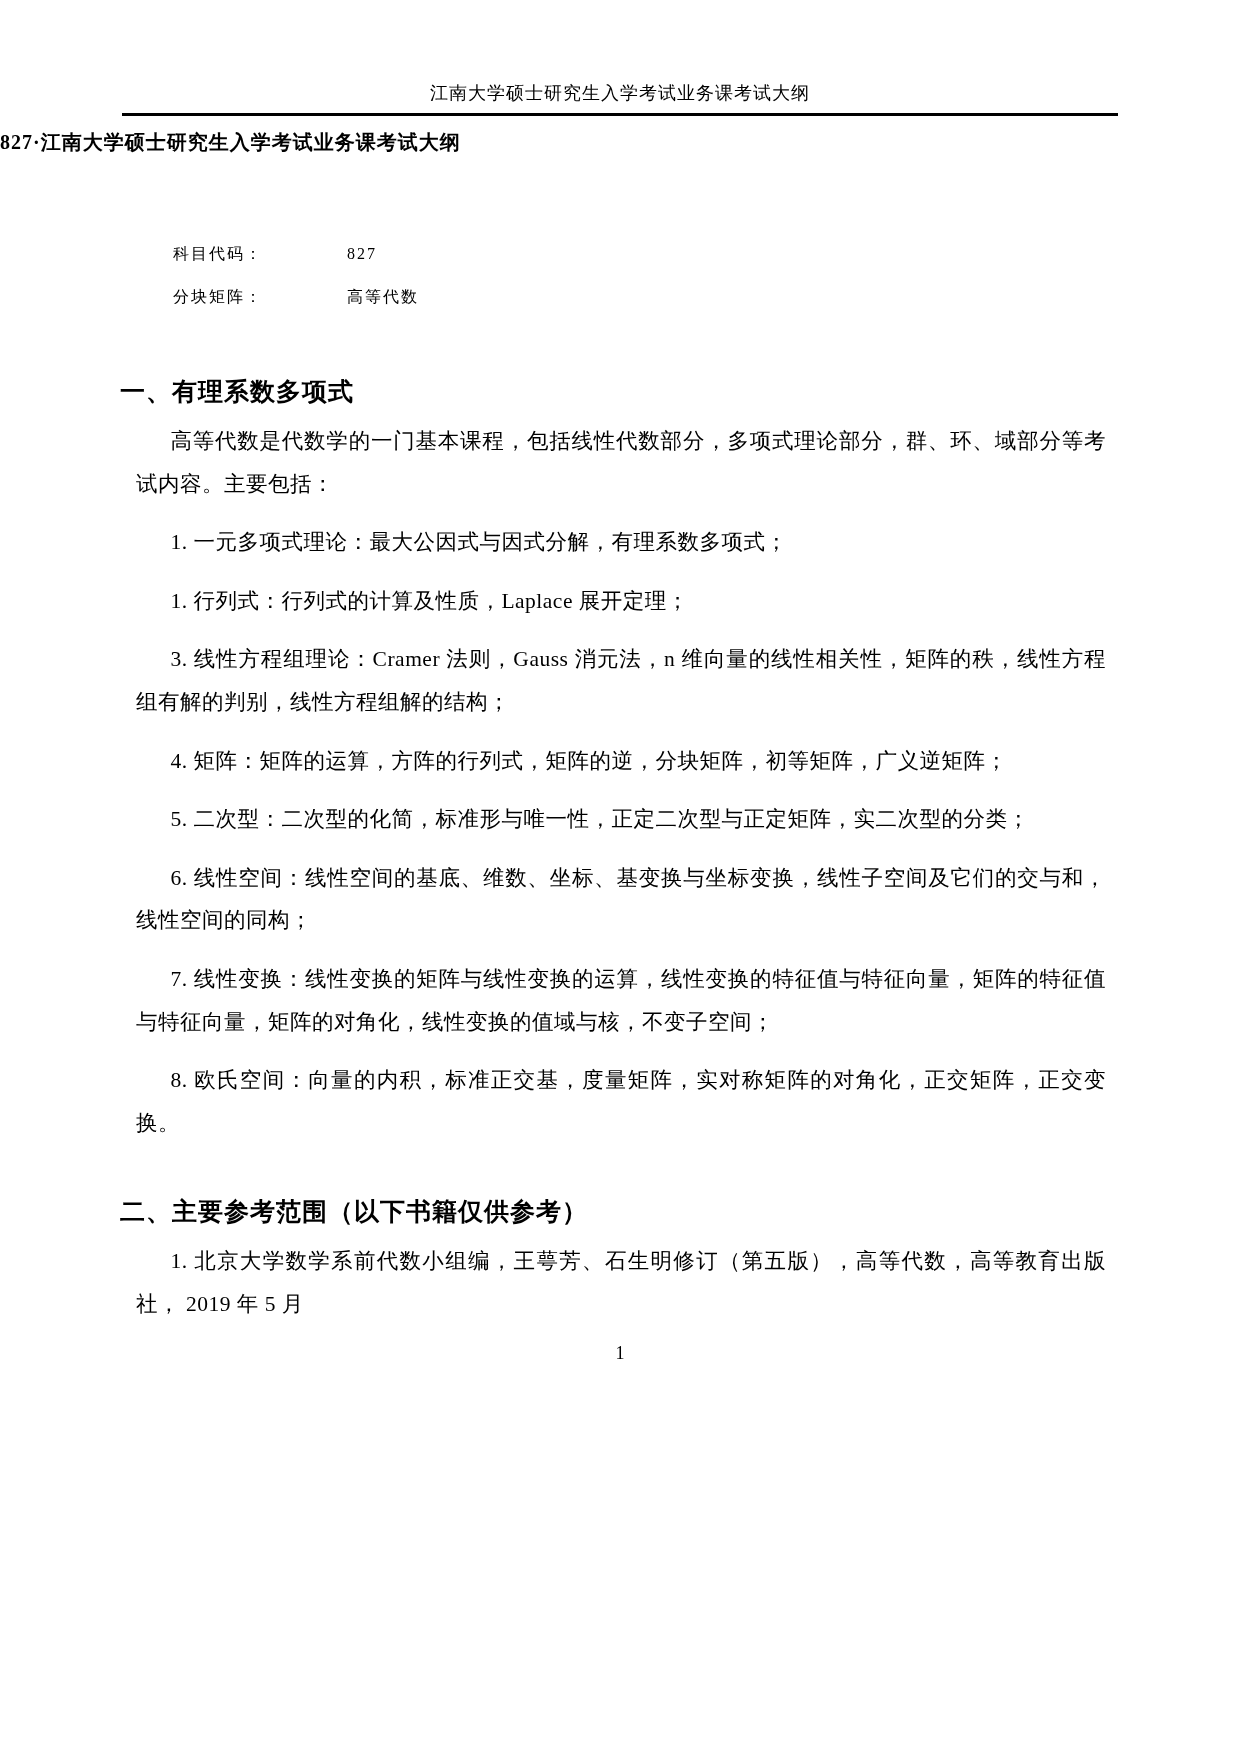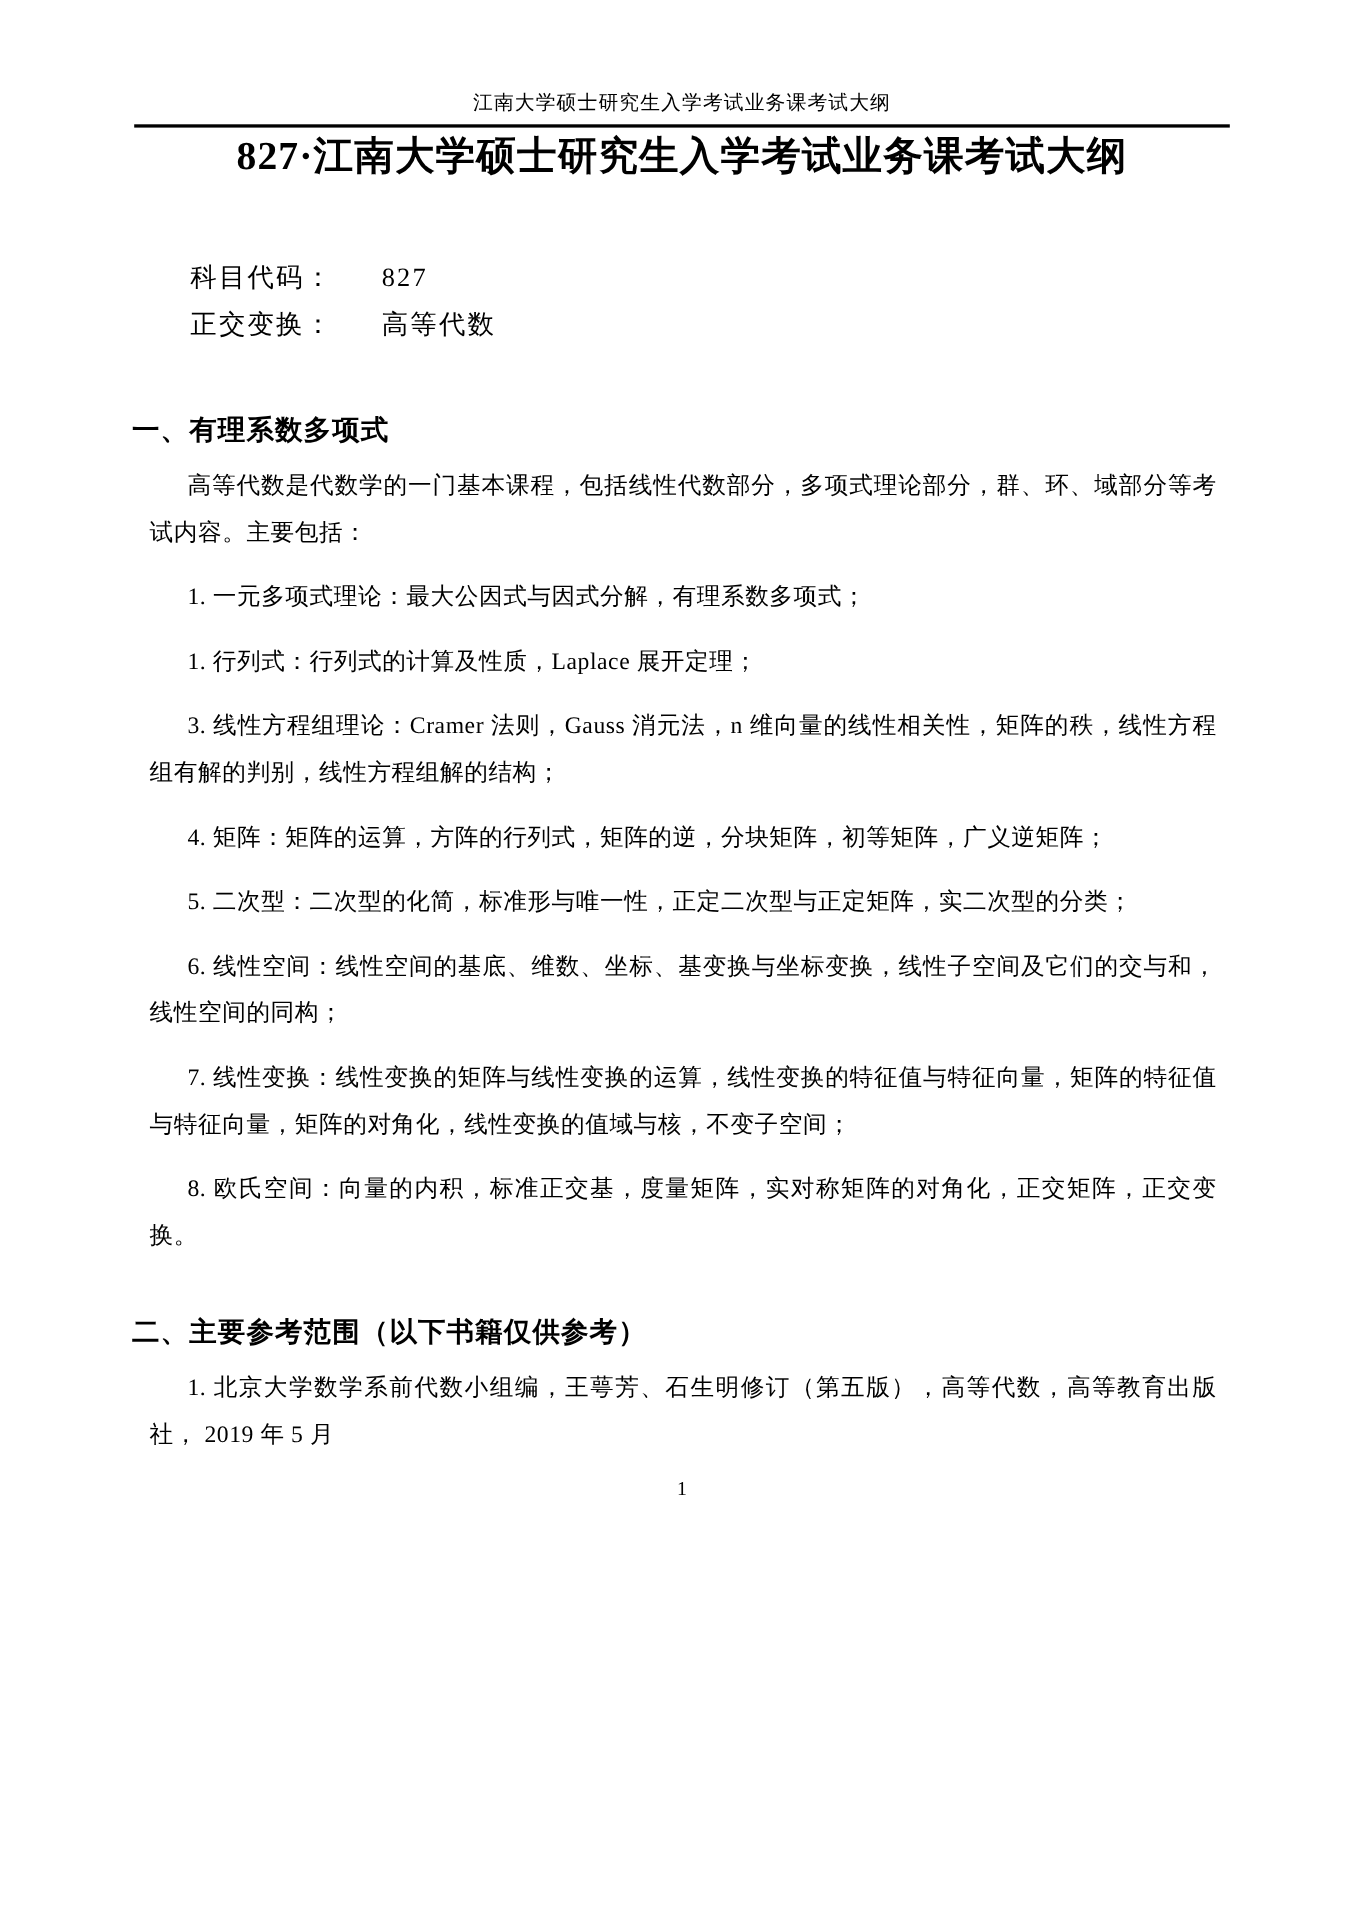--- a/index.html
+++ b/index.html
@@ -23,29 +23,28 @@
     line-height: 22px;
     letter-spacing: 1px;
   }
   .header-rule {
     margin: 9px 122px 0 122px;
     height: 0;
     border-bottom: 3px solid #000000;
   }
   .doc-title {
     margin-top: 6px;
-    text-align: center;
-    font-size: 36px;
+    font-size: 20px;
     font-weight: bold;
     line-height: 40px;
     letter-spacing: 1px;
   }
   .meta-block {
     margin: 70px 120px 0 173px;
-    font-size: 24px;
+    font-size: 16px;
   }
   .meta-row {
     display: flex;
     line-height: 43px;
   }
   .meta-label {
     width: 174px;
     letter-spacing: 2px;
   }
   .meta-value {
@@ -97,21 +96,21 @@
   <div class="header-rule"></div>
 
   <div class="doc-title">827·江南大学硕士研究生入学考试业务课考试大纲</div>
 
   <div class="meta-block">
     <div class="meta-row">
       <span class="meta-label">科目代码：</span>
       <span class="meta-value">827</span>
     </div>
     <div class="meta-row">
-      <span class="meta-label">正交变换：</span>
+      <span class="meta-label">分块矩阵：</span>
       <span class="meta-value">高等代数</span>
     </div>
   </div>
 
   <div class="body-area">
 
     <div class="section-heading first">一、有理系数多项式</div>
 
     <p class="para intro">高等代数是代数学的一门基本课程，包括线性代数部分，多项式理论部分，群、环、域部分等考试内容。主要包括：</p>
 

